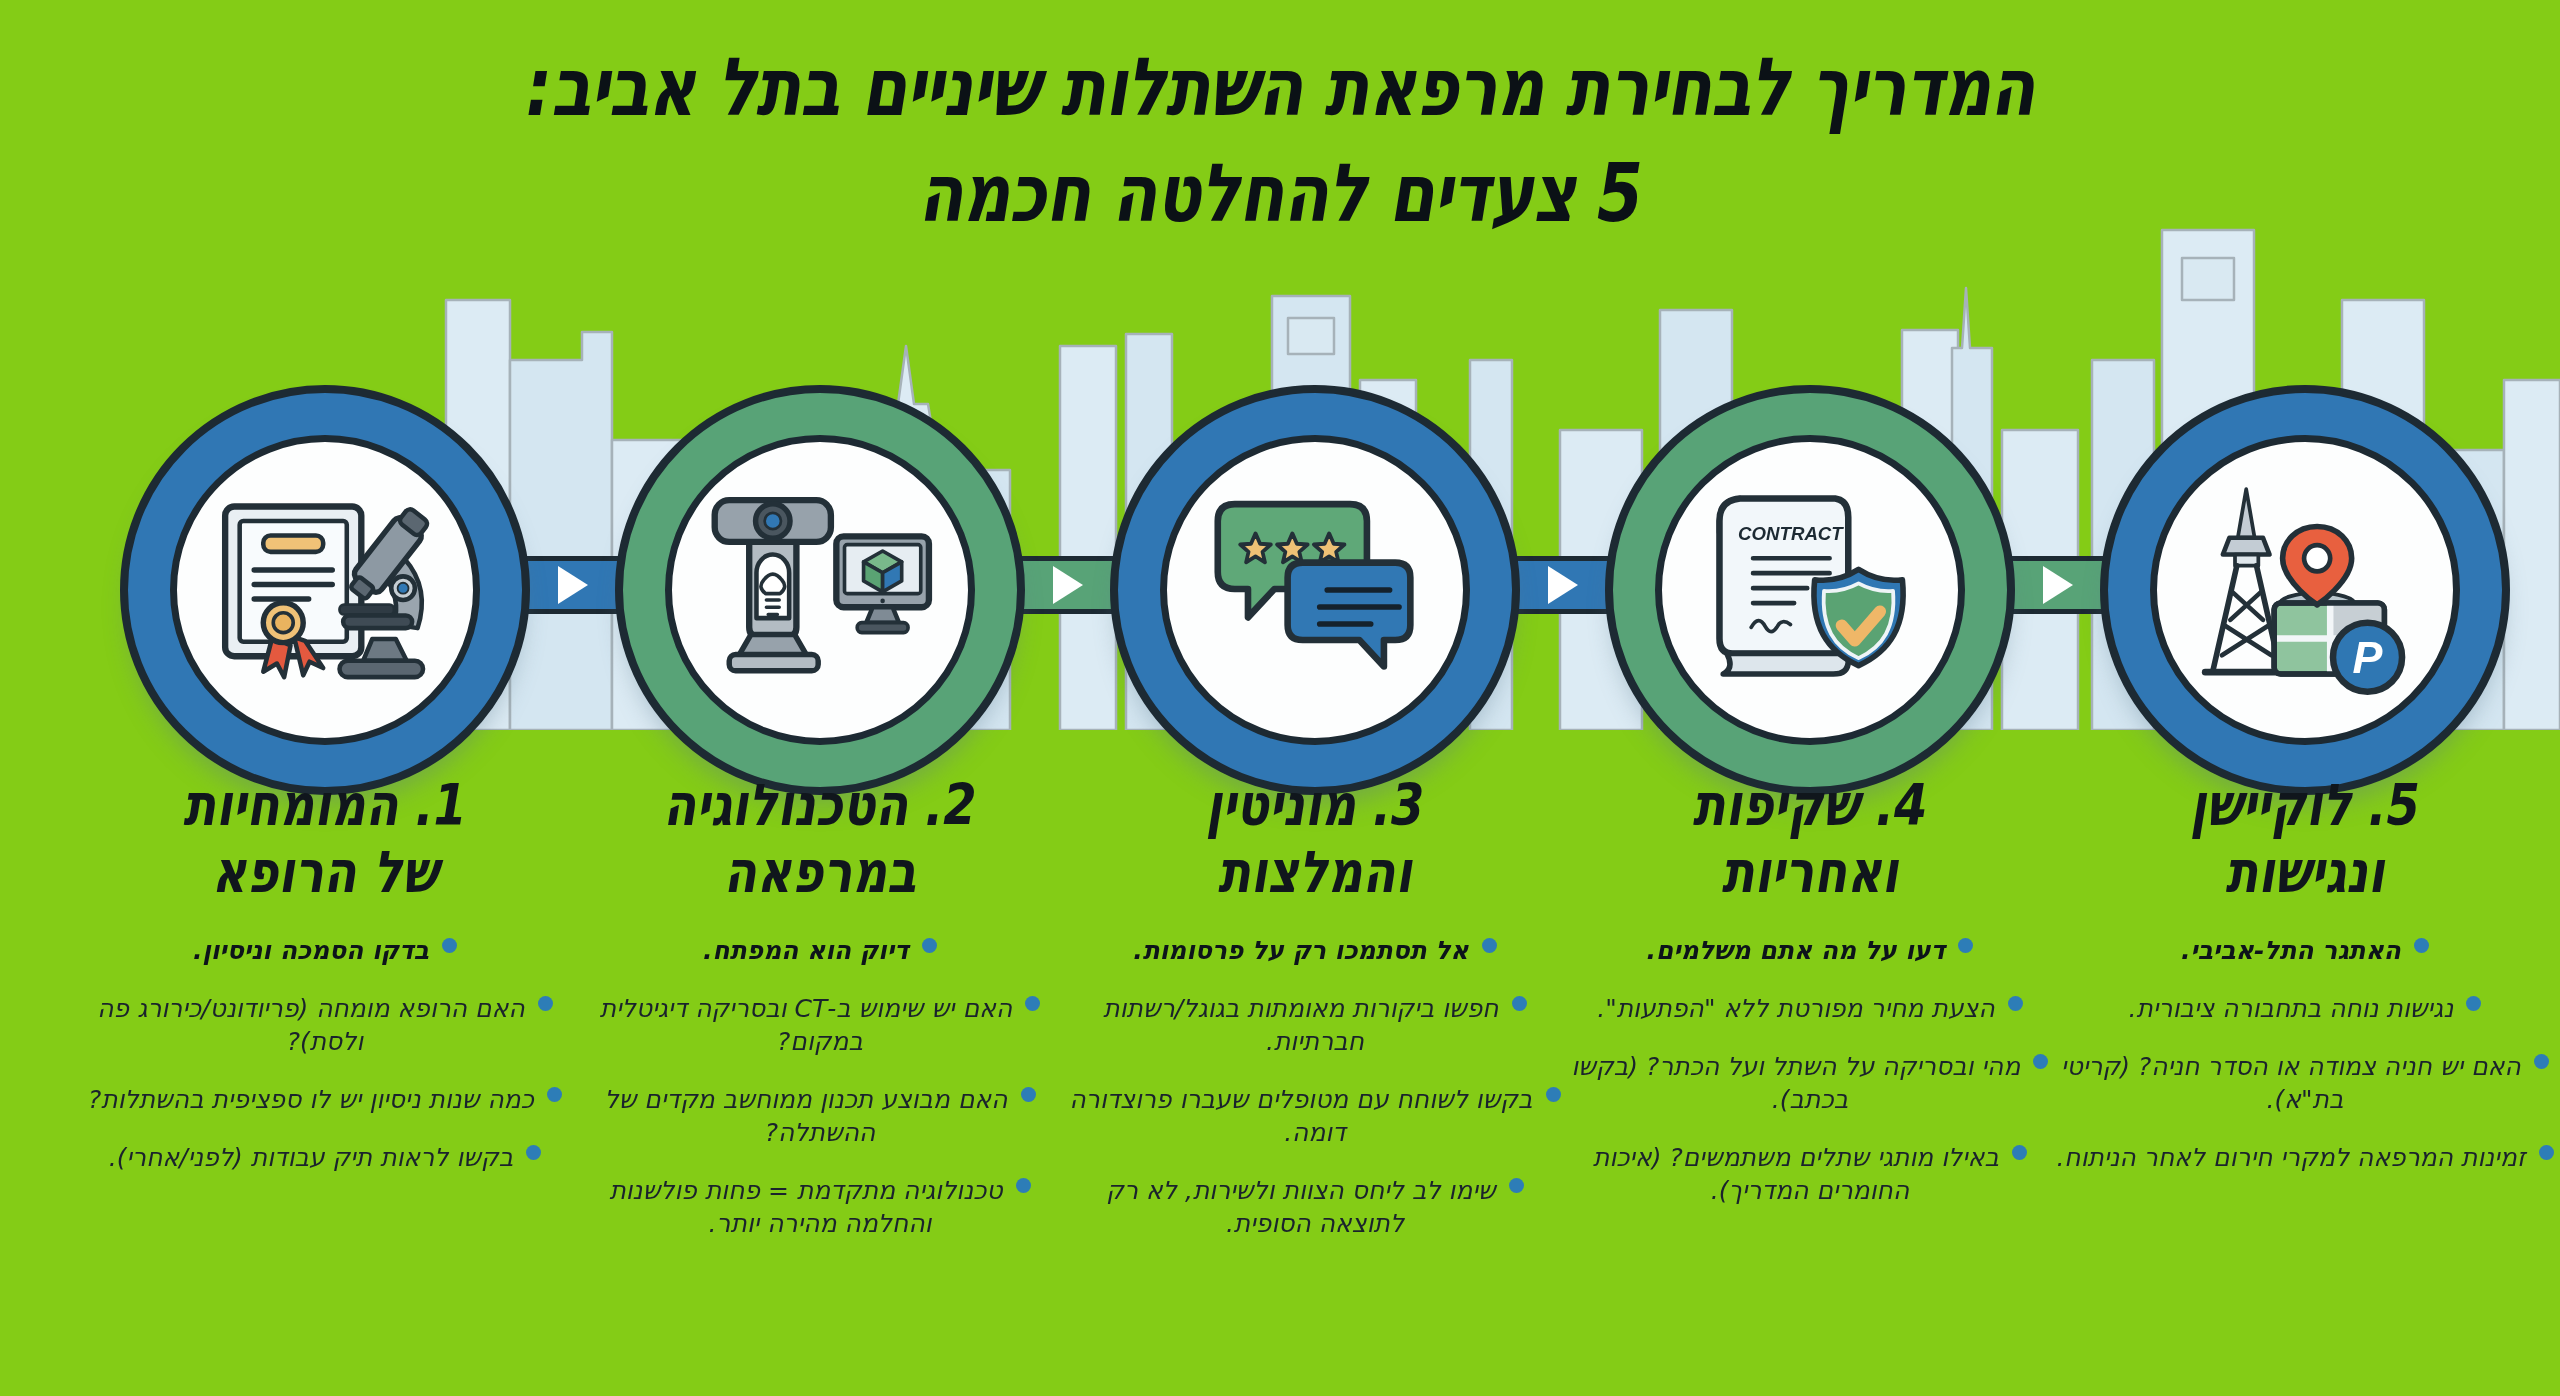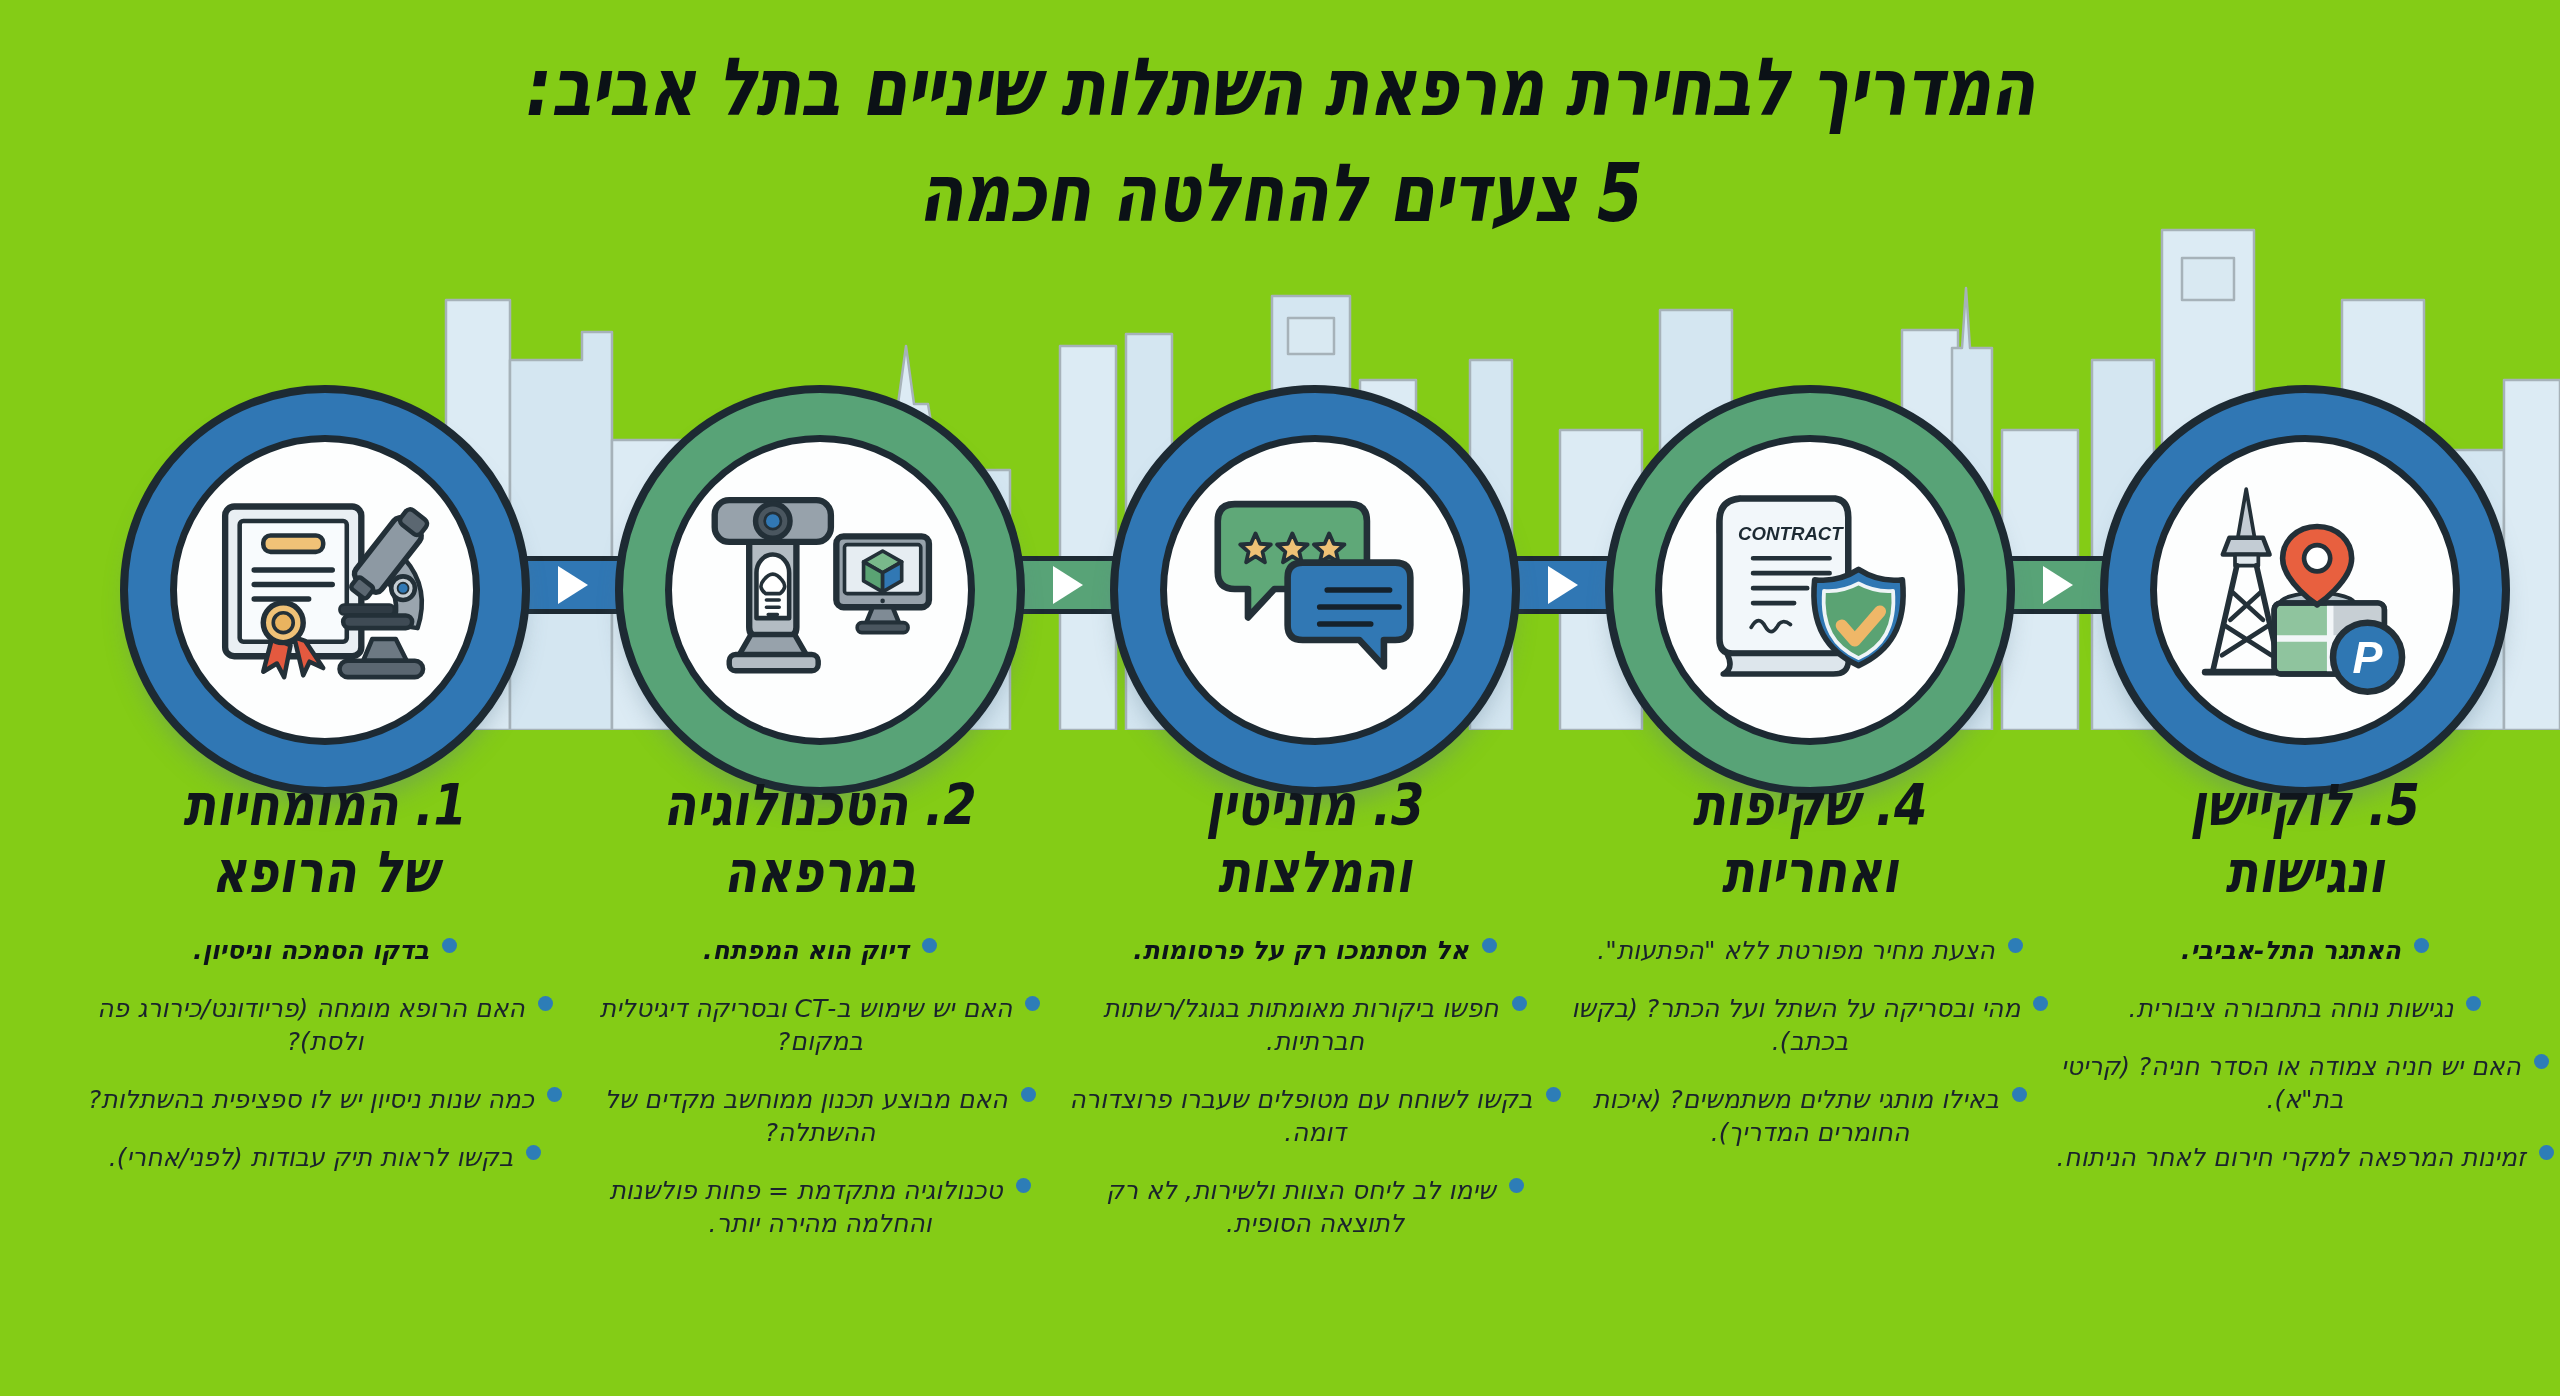--- a/index.html
+++ b/index.html
@@ -246,20 +246,21 @@
   </div>
 
   <div class="col k3" dir="rtl">
     <div class="bullet lead"><span class="dot"></span><span>אל תסתמכו רק על פרסומות.</span></div>
     <div class="bullet"><span class="dot"></span><span>חפשו ביקורות מאומתות בגוגל/רשתות חברתיות.</span></div>
     <div class="bullet"><span class="dot"></span><span>בקשו לשוחח עם מטופלים שעברו פרוצדורה דומה.</span></div>
     <div class="bullet"><span class="dot"></span><span>שימו לב ליחס הצוות ולשירות, לא רק לתוצאה הסופית.</span></div>
   </div>
 
   <div class="col k4" dir="rtl">
+    <div class="bullet lead"><span class="dot"></span><span>דעו על מה אתם משלמים.</span></div>
     <div class="bullet"><span class="dot"></span><span>הצעת מחיר מפורטת ללא "הפתעות".</span></div>
     <div class="bullet"><span class="dot"></span><span>מהי ובסריקה על השתל ועל הכתר? (בקשו בכתב).</span></div>
     <div class="bullet"><span class="dot"></span><span>באילו מותגי שתלים משתמשים? (איכות החומרים המדריך).</span></div>
   </div>
 
   <div class="col k5" dir="rtl">
     <div class="bullet lead"><span class="dot"></span><span>האתגר התל-אביבי.</span></div>
     <div class="bullet"><span class="dot"></span><span>נגישות נוחה בתחבורה ציבורית.</span></div>
     <div class="bullet"><span class="dot"></span><span>האם יש חניה צמודה או הסדר חניה? (קריטי בת"א).</span></div>
     <div class="bullet"><span class="dot"></span><span>זמינות המרפאה למקרי חירום לאחר הניתוח.</span></div>

